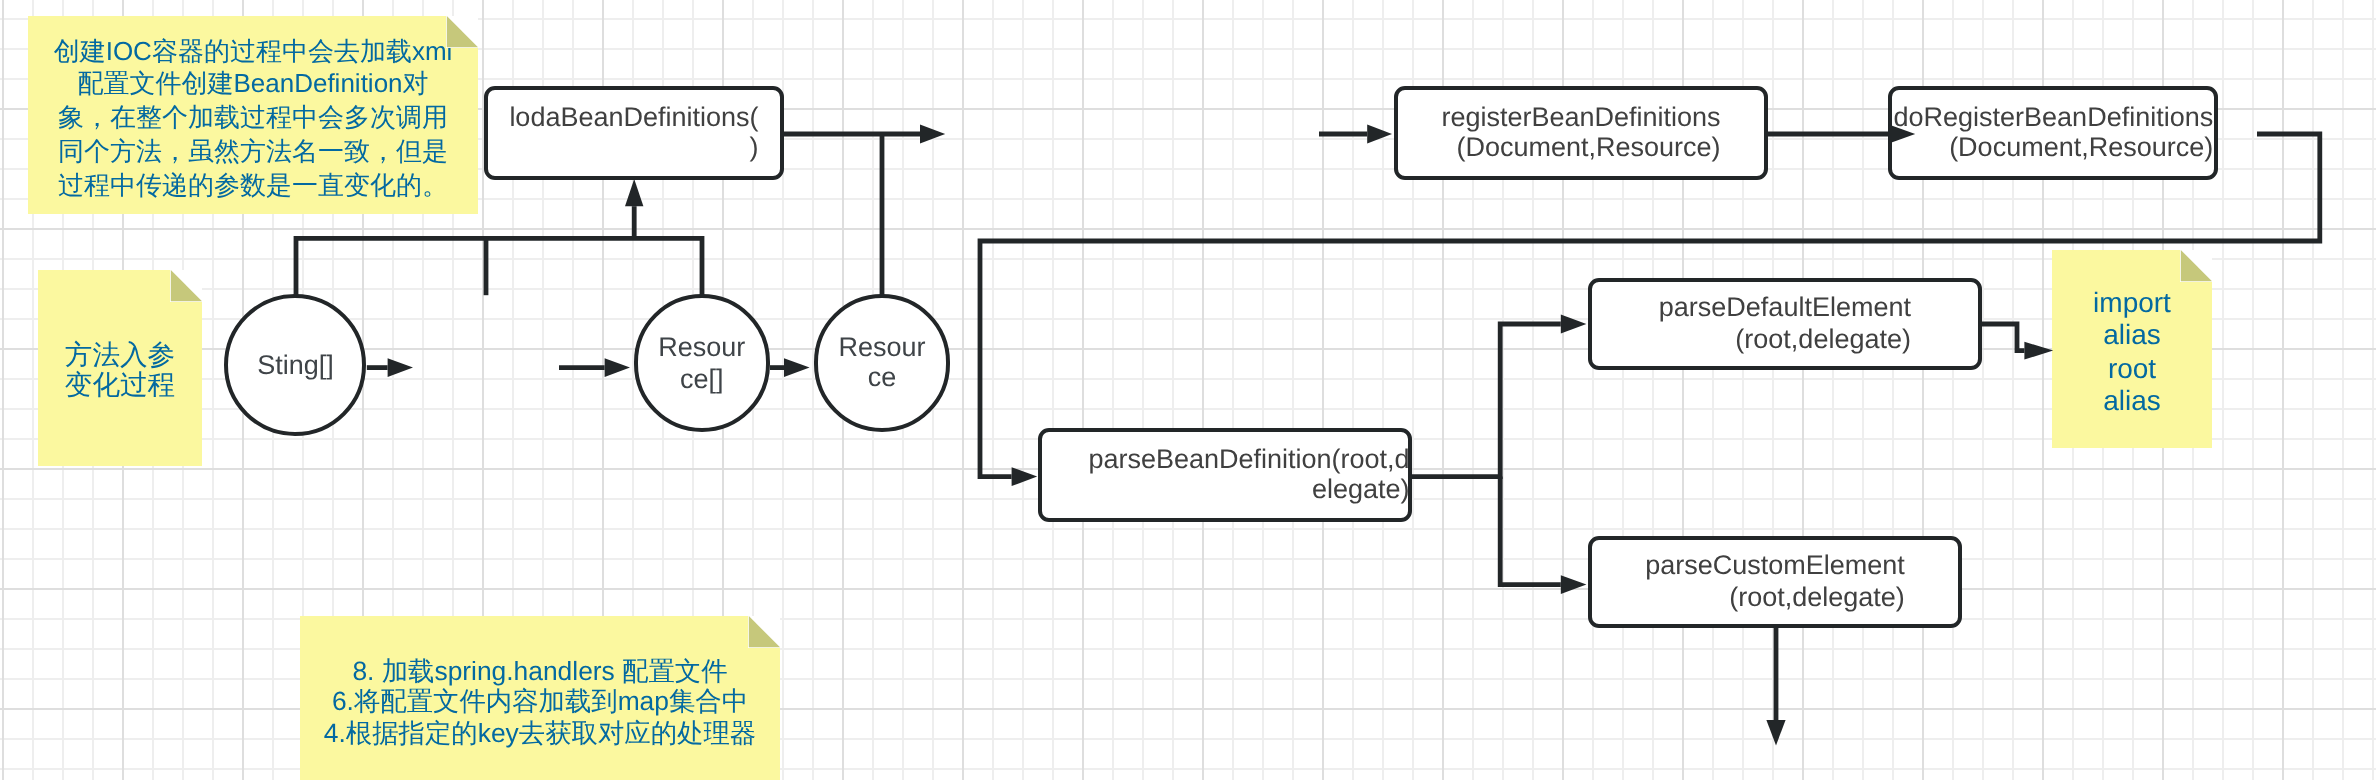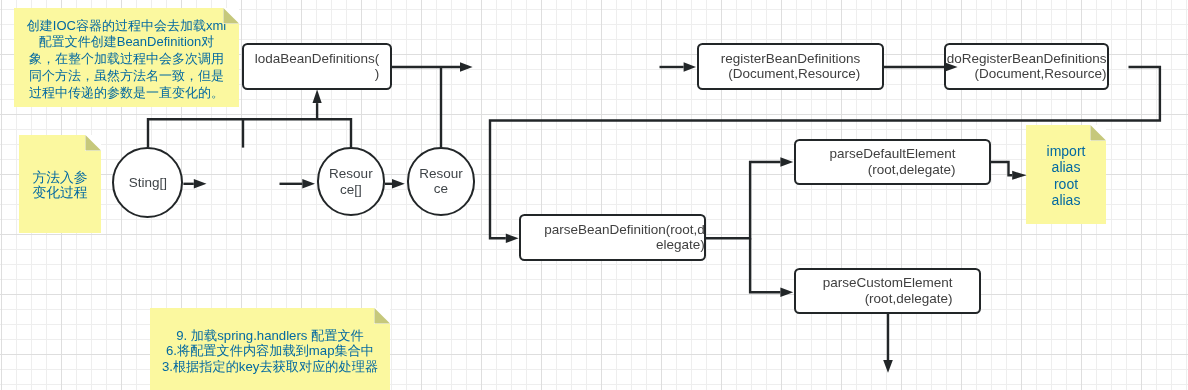--- a/index.html
+++ b/index.html
@@ -80,23 +80,23 @@
     <div class="note-body" style="transform: translateY(1px);">
       <div class="note-line">import</div>
       <div class="note-line">alias</div>
       <div class="note-line">root</div>
       <div class="note-line">alias</div>
     </div>
     <span class="fold"></span>
   </div>
   <div class="note" style="left: 150px; top: 308px; width: 240px; height: 92px; font-size: 13.2px; line-height: 15.35px;">
     <div class="note-body" style="transform: translateY(-2.8px);">
-      <div class="note-line">9. 加载spring.handlers 配置文件</div>
+      <div class="note-line">8. 加载spring.handlers 配置文件</div>
       <div class="note-line">6.将配置文件内容加载到map集合中</div>
-      <div class="note-line">3.根据指定的key去获取对应的处理器</div>
+      <div class="note-line">4.根据指定的key去获取对应的处理器</div>
     </div>
     <span class="fold"></span>
   </div>
 
   <svg class="edges" viewBox="0 0 1188 390" xmlns="http://www.w3.org/2000/svg">
     <g>
         <path d="M391 67 L460 67" fill="none" stroke="#222628" stroke-width="2.4" stroke-linecap="butt" stroke-linejoin="miter"></path>
         <polygon points="472.6,67 460,62.3 460,71.7" fill="#222628"></polygon>
       </g>
     <g>

